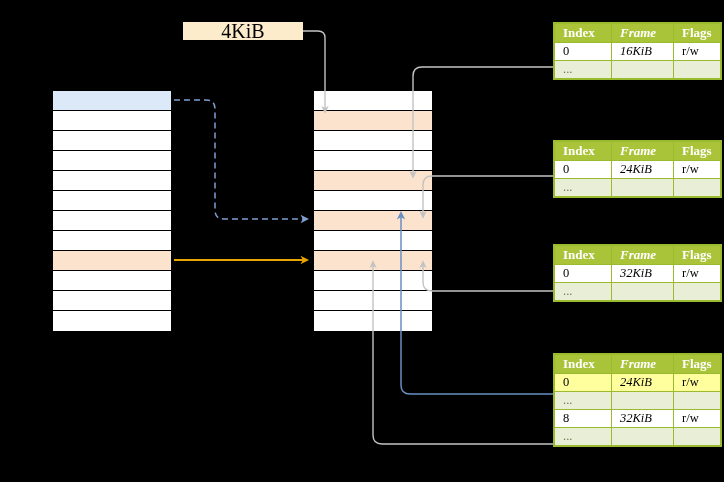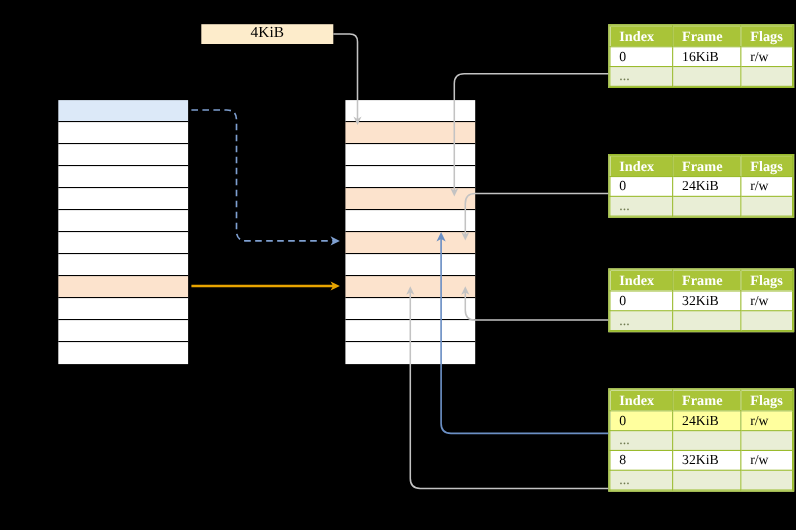--- a/index.html
+++ b/index.html
@@ -62,29 +62,29 @@
     color: #ffffff;
     font-weight: bold;
     font-size: 13px;
   }
   .pt tr.alt td {
     background: #e9eed6;
     color: #6f7a50;
   }
   .pt td.hl { background: #ffff9e; }
   .c-index { width: 57px; }
-  .c-frame { width: 62px; }
+  .c-frame { width: 62px; font-style: italic; }
   .c-flags { width: 33px; }
 
   
   .chip {
     position: absolute;
     background: #fdeccb;
     color: #000000;
-    font-size: 14px;
+    font-size: 20px;
     text-align: center;
     line-height: 18px;
     height: 18px;
     box-sizing: border-box;
   }
 
   
   #wires {
     position: absolute;
     left: 0; top: 0;

